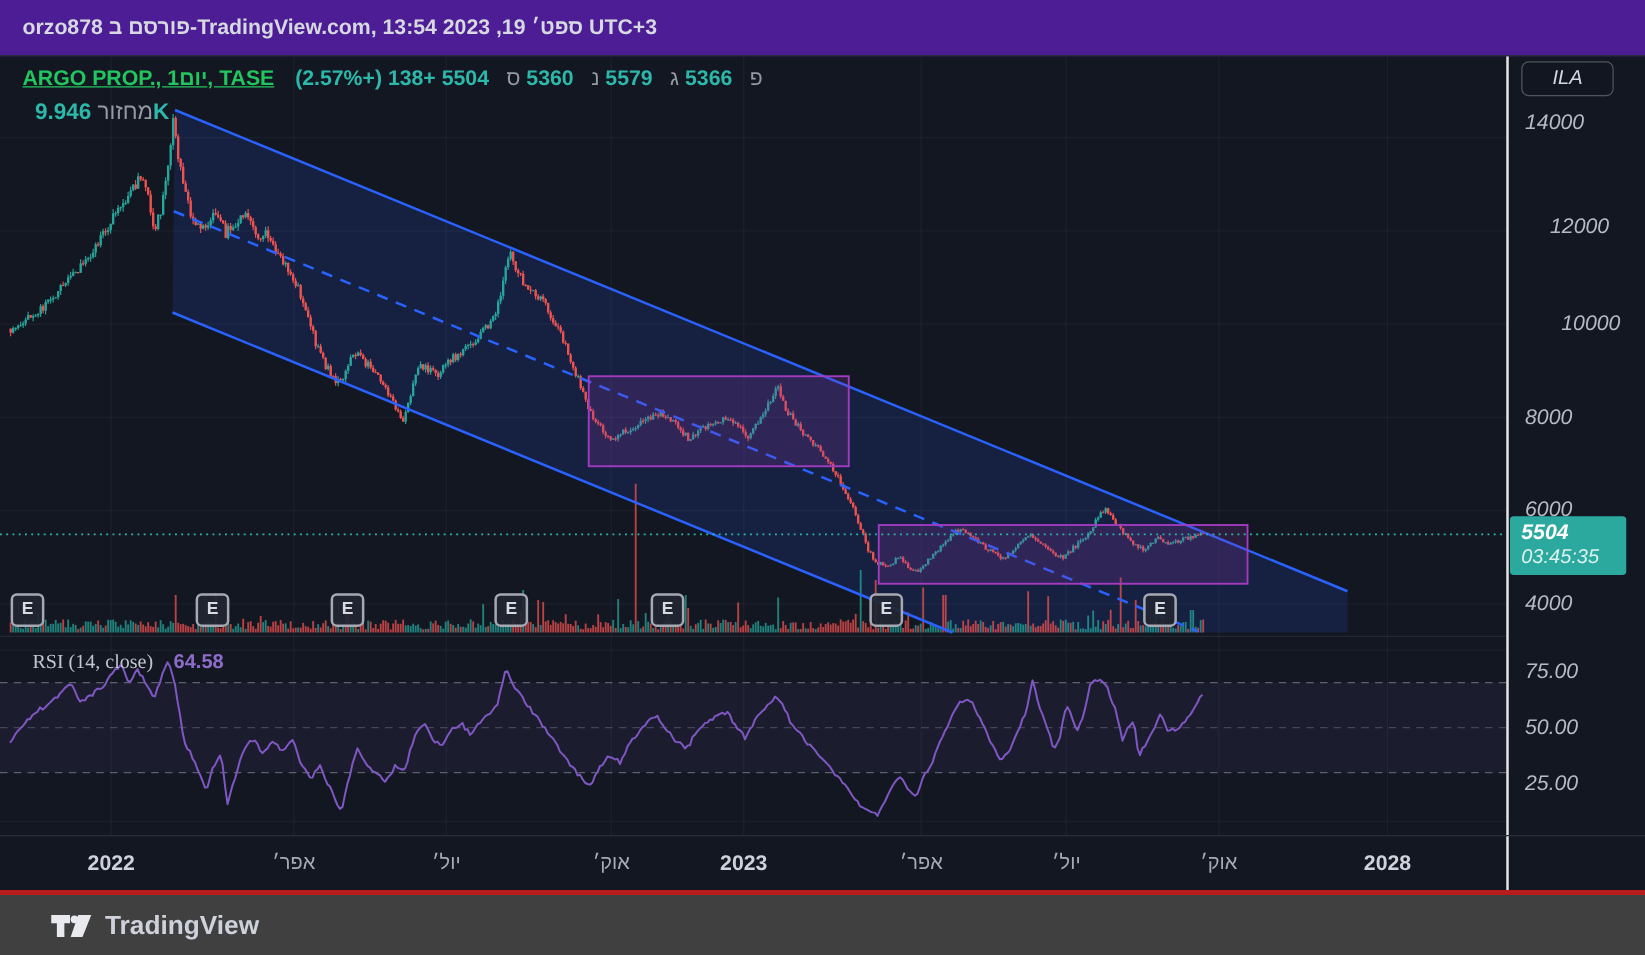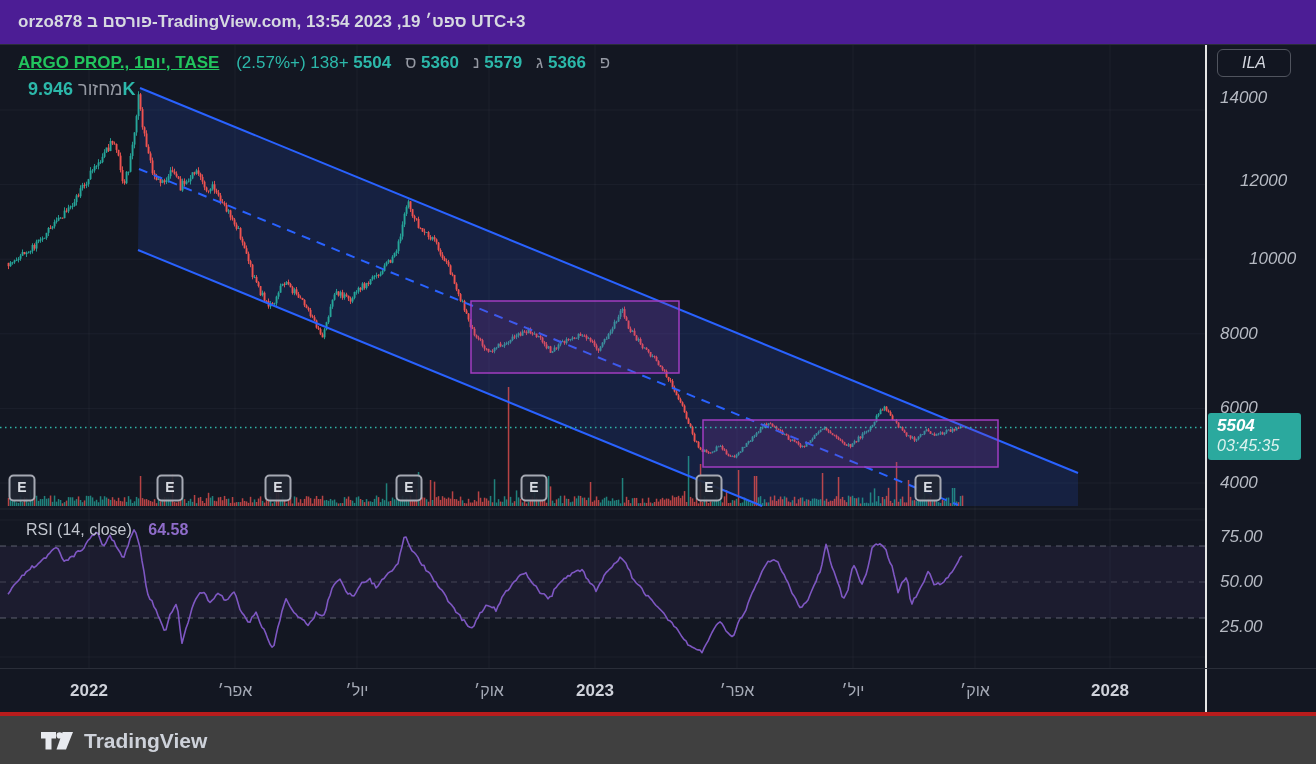--- a/index.html
+++ b/index.html
@@ -10,26 +10,26 @@
   
   #topbar{left:0;top:0;width:1316px;height:44px;background:#4c1d95;
           border-bottom:1px solid #2a2e39;z-index:3;}
   #topbar .txt{position:absolute;left:18px;top:0;line-height:44px;font-size:17px;
                font-weight:700;color:#d6d9e0;white-space:nowrap;}
   
   #legend1{left:18px;top:53px;z-index:4;font-size:17px;white-space:nowrap;}
   #legend1 .title{color:#22c55e;font-weight:600;text-decoration:underline;}
   #legend1 .k{color:#9599a3;font-weight:400;margin-left:14px;}
   #legend1 .v{color:#2cb8aa;font-weight:600;}
-  #legend1 .chg{color:#2cb8aa;font-weight:400;margin-left:12px;}
+  #legend1 .chg{color:#2cb8aa;font-weight:700;margin-left:12px;}
   #legend2{left:18px;top:79px;z-index:4;font-size:18px;white-space:nowrap;}
   #legend2 .k{color:#9599a3;}
   #legend2 .v{color:#2cb8aa;font-weight:600;margin-left:10px;}
   #rsi-legend{left:26px;top:521px;z-index:4;font-size:16px;white-space:nowrap;}
-  #rsi-legend .k{color:#c2c6cf;}
+  #rsi-legend .k{color:#c2c6cf;font-family:Liberation Serif, serif;}
   #rsi-legend .v{color:#8e6cc9;font-weight:600;margin-left:12px;}
   
   #price-axis{left:1205px;top:44px;width:111px;height:668px;z-index:2;
               border-left:2px solid #e5e5e5;font-style:italic;}
   .ptick{position:absolute;left:13px;transform:translateY(-50%);font-size:17px;
          color:#b6bac3;white-space:nowrap;}
   #ila-box{position:absolute;left:10px;top:5px;width:72px;height:26px;
            border:1px solid #50545e;border-radius:6px;background:rgba(19,23,34,.8);
            color:#d5d8e0;font-size:16px;text-align:center;line-height:26px;}
   #price-badge{position:absolute;left:1px;top:369px;width:93px;height:47px;

